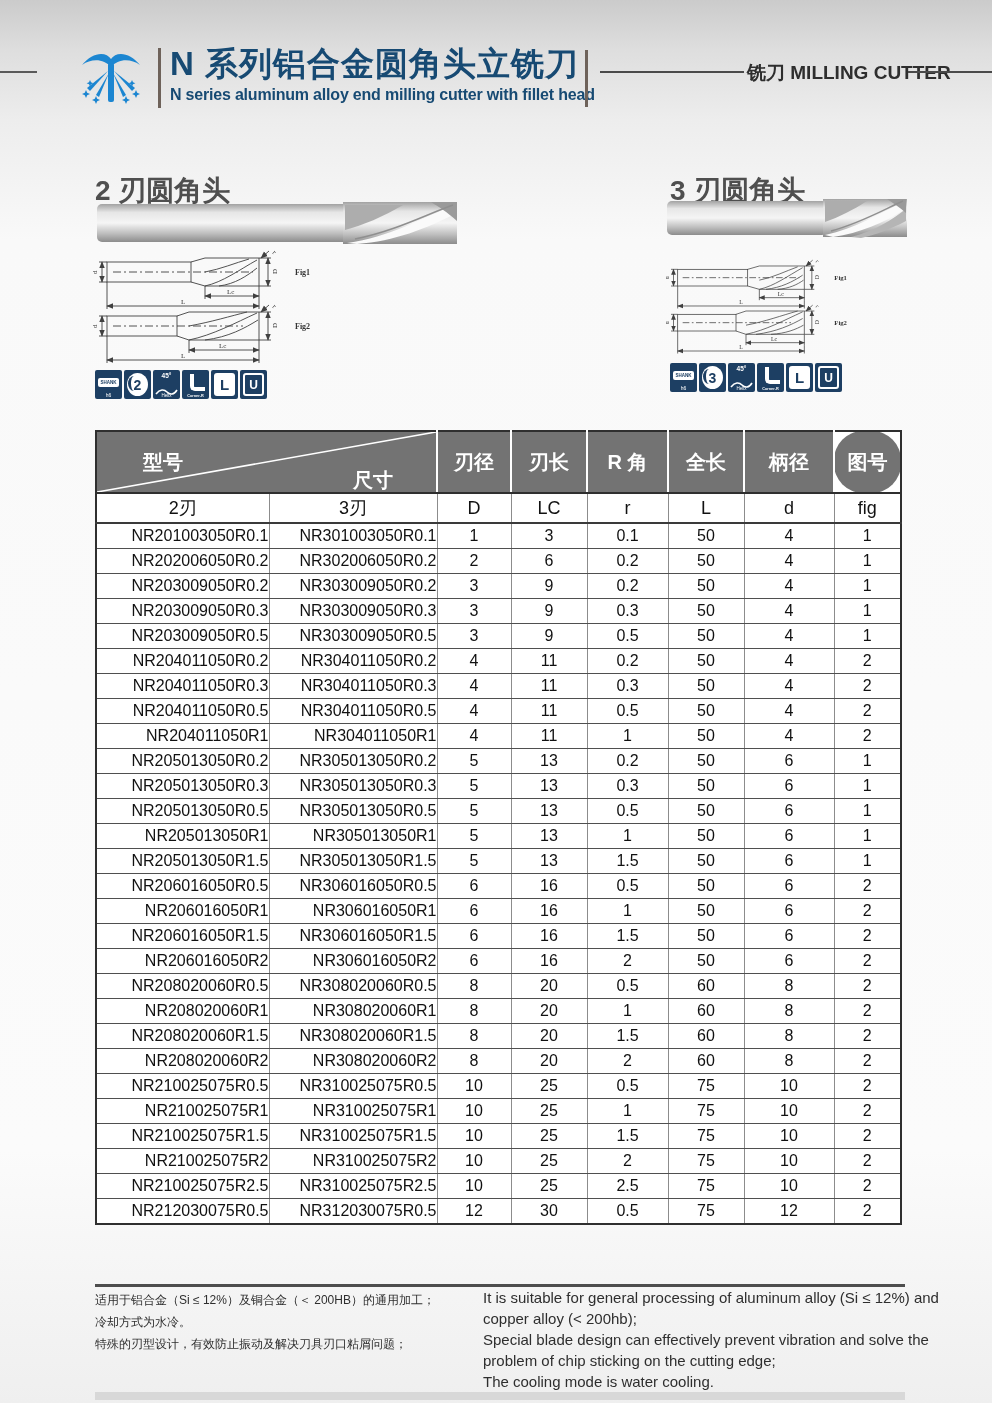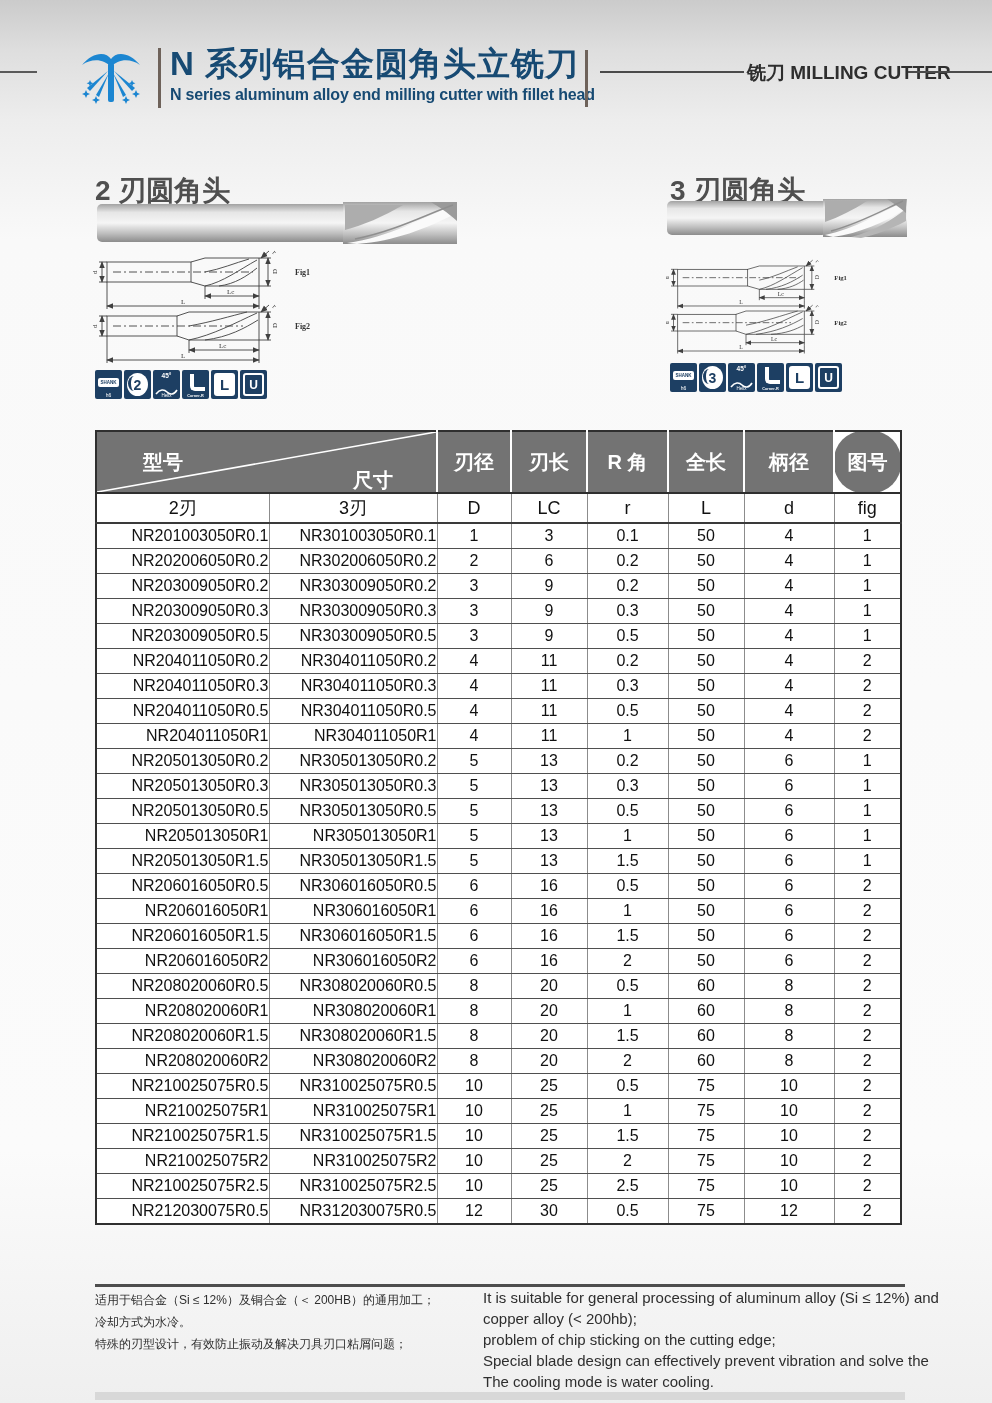--- a/index.html
+++ b/index.html
@@ -671,19 +671,19 @@
 
   <div class="abs foot-zh" style="left:95px;top:1289px;">
     <div>适用于铝合金（Si ≤ 12%）及铜合金（＜ 200HB）的通用加工；</div>
     <div>冷却方式为水冷。</div>
     <div>特殊的刃型设计，有效防止振动及解决刀具刃口粘屑问题；</div>
   </div>
 
   <div class="abs foot-en" style="left:483px;top:1287px;">
     <div>It is suitable for general processing of aluminum alloy (Si ≤ 12%) and</div>
     <div>copper alloy (&lt; 200hb);</div>
+    <div>Special blade design can effectively prevent vibration and solve the</div>
     <div>problem of chip sticking on the cutting edge;</div>
-    <div>Special blade design can effectively prevent vibration and solve the</div>
     <div>The cooling mode is water cooling.</div>
   </div>
 
   <div class="abs foot-bar" style="left:95px;top:1392px;width:810px;"></div>
 </div>
 
 </body></html>

